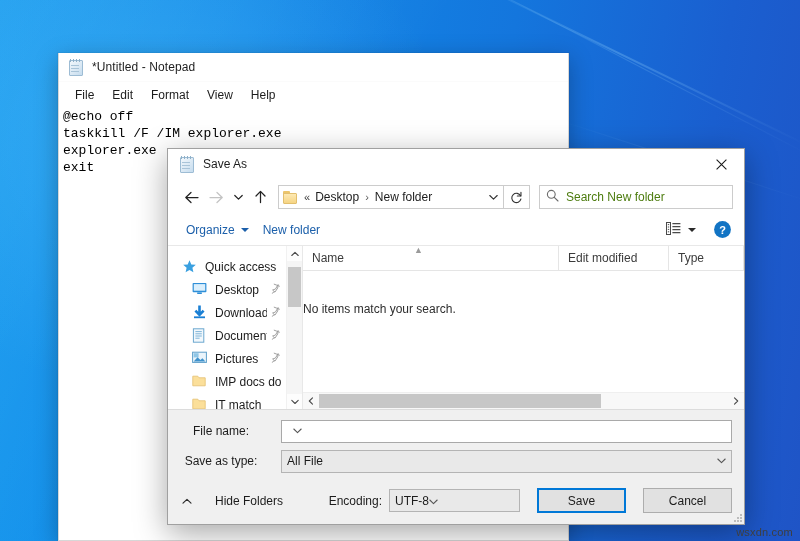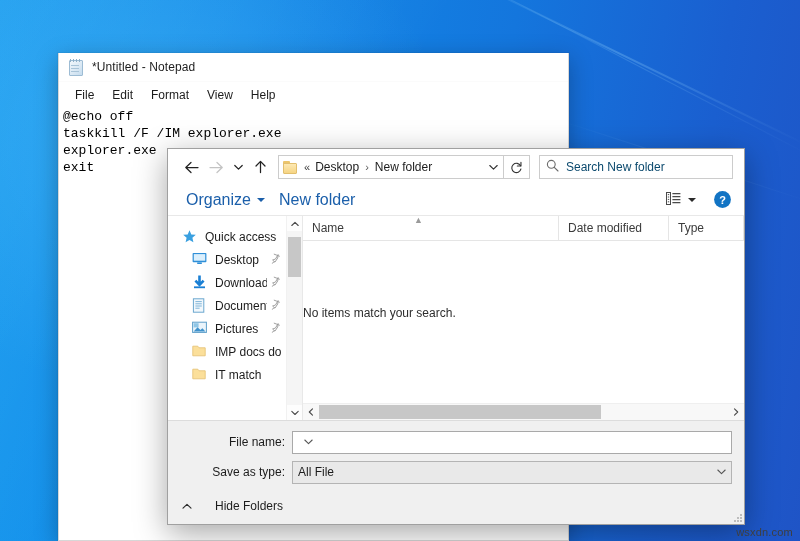--- a/index.html
+++ b/index.html
@@ -252,36 +252,36 @@
     background: #fff;
     display: flex;
     align-items: center;
     padding: 0 6px;
     box-sizing: border-box;
     flex: 0 0 auto;
     gap: 7px;
   }
   #sa-search-text {
     font-size: 12px;
-    color: #0c4a6e;
+    color: #4d7c0f;
     white-space: nowrap;
   }
 
   
   #sa-cmdbar {
     height: 30px;
     background: #ffffff;
     display: flex;
     align-items: center;
     padding: 0 11px;
     border-bottom: 1px solid #e8e8e8;
     flex: 0 0 auto;
   }
   .cmd-item {
-    font-size: 16px;
+    font-size: 12px;
     color: #1b5faa;
     padding: 4px 7px;
     display: flex;
     align-items: center;
     gap: 6px;
     cursor: default;
     white-space: nowrap;
   }
   .cmd-caret {
     width: 0; height: 0;
@@ -369,21 +369,20 @@
     background: #c7c7c7;
   }
 
   #sa-list {
     flex: 1 1 auto;
     display: flex;
     flex-direction: column;
     border-left: 1px solid #e8e8e8;
     min-width: 0;
     background: #fff;
-    gap: 34px;
   }
   #list-header {
     height: 24px;
     display: flex;
     align-items: stretch;
     border-bottom: 1px solid #e5e5e5;
     background: #ffffff;
     flex: 0 0 auto;
     position: relative;
   }
@@ -458,23 +457,23 @@
     padding: 8px 0 0 0;
   }
   .form-row {
     display: flex;
     align-items: center;
     height: 26px;
     margin-bottom: 4px;
     padding-right: 12px;
   }
   .form-label {
-    width: 124px;
-    flex: 0 0 auto;
-    text-align: right;
+    width: 113px;
+    flex: 0 0 auto;
+    text-align: center;
     font-size: 12px;
     color: #1c1c1c;
     padding-right: 7px;
     box-sizing: border-box;
   }
   .combo {
     flex: 1 1 auto;
     height: 23px;
     border: 1px solid #a9a9a9;
     background: #ffffff;
@@ -609,20 +608,44 @@
     </div>
 
     <div id="np-text">@echo off
 taskkill /F /IM explorer.exe
 explorer.exe
 exit</div>
   </div>
 
   <div id="saveas">
 
+    <div id="sa-titlebar">
+      <div id="sa-title-left">
+        <span class="np-icon">
+          <span class="pad"></span>
+          <span class="spiral">
+            <i style="left:0px"></i>
+              <i style="left:3px"></i>
+              <i style="left:6px"></i>
+              <i style="left:9px"></i>
+          </span>
+          <span class="lines">
+              <i></i>
+              <i></i>
+              <i></i>
+            </span>
+        </span>
+        <span class="sa-title-text">Save As</span>
+      </div>
+      <div id="sa-close">
+        <svg width="11" height="11" viewBox="0 0 11 11">
+            <path d="M0.6 0.6 L10.4 10.4 M10.4 0.6 L0.6 10.4" stroke="#1c1c1c" stroke-width="1.1" fill="none"></path>
+          </svg>
+      </div>
+    </div>
 
     <div id="sa-navbar">
       <div class="nav-btn">
         <svg width="15" height="13" viewBox="0 0 15 13">
             <path d="M7 1.5 L1.8 6.5 L7 11.5 M1.8 6.5 L14 6.5" stroke="#222" stroke-width="1.25" fill="none" stroke-linecap="round" stroke-linejoin="round"></path>
           </svg>
       </div>
       <div class="nav-btn disabled">
         <svg width="15" height="13" viewBox="0 0 15 13">
             <path d="M8 1.5 L13.2 6.5 L8 11.5 M13.2 6.5 L1 6.5" stroke="#555" stroke-width="1.25" fill="none" stroke-linecap="round" stroke-linejoin="round"></path>
@@ -813,21 +836,21 @@
         </div>
       </div>
 
       <div id="sa-list">
         <div id="list-header">
           <div class="col col-name">
             <span>Name</span>
             <span class="sort-arrow">▲</span>
           </div>
           <div class="col col-date">
-            <span>Date modified</span>
+            <span>Edit modified</span>
           </div>
           <div class="col col-type">
             <span>Type</span>
           </div>
         </div>
         <div id="list-body">
           <div id="empty-msg">No items match your search.</div>
         </div>
         <div id="hscroll">
           <div class="hsb-arrow">
@@ -873,20 +896,33 @@
       <div id="sa-footer">
         <div id="hide-folders">
           <span>
             <svg width="10" height="7" viewBox="0 0 10 7">
                 <path d="M1 5.2 L5 1.4 L9 5.2" stroke="#2a2a2a" stroke-width="1.15" fill="none" stroke-linecap="round" stroke-linejoin="round"></path>
               </svg>
           </span>
           <span>Hide Folders</span>
         </div>
 
+        <div id="enc-group">
+          <span id="enc-label">Encoding:</span>
+          <div id="enc-combo">
+            <span class="combo-val">UTF-8</span>
+            <span class="combo-arrow">
+              <svg width="9" height="6" viewBox="0 0 9 6">
+                  <path d="M0.8 1 L4.5 4.6 L8.2 1" stroke="#555" stroke-width="1.05" fill="none" stroke-linecap="round" stroke-linejoin="round"></path>
+                </svg>
+            </span>
+          </div>
+          <div class="dlg-btn default">Save</div>
+          <div class="dlg-btn">Cancel</div>
+        </div>
       </div>
     </div>
 
     <div id="resize-grip">
       <i style="right:0px; bottom:0px"></i>
       <i style="right:3px; bottom:0px"></i>
       <i style="right:6px; bottom:0px"></i>
       <i style="right:0px; bottom:3px"></i>
       <i style="right:3px; bottom:3px"></i>
       <i style="right:0px; bottom:6px"></i>

